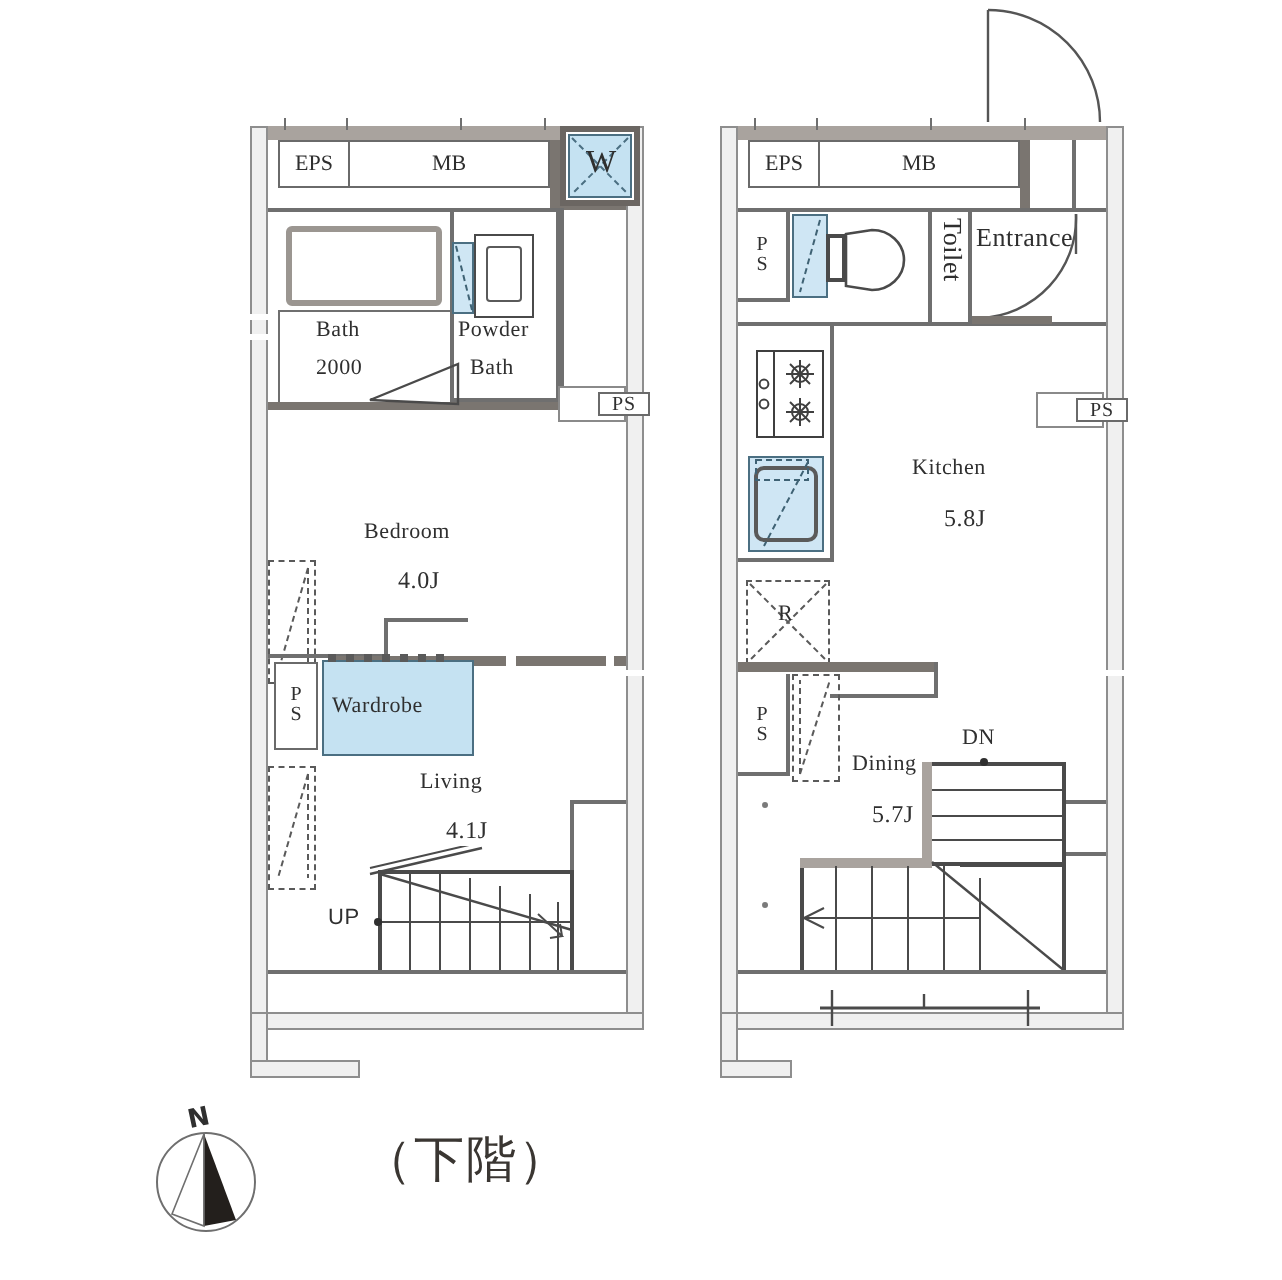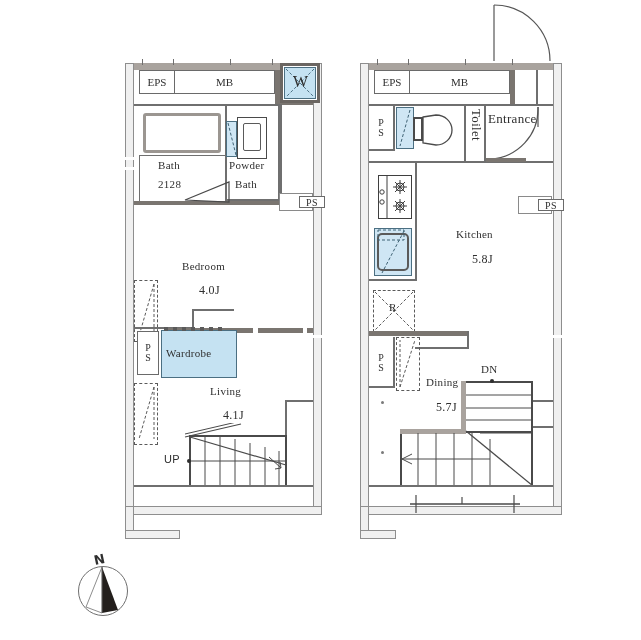--- a/index.html
+++ b/index.html
@@ -153,21 +153,21 @@
     <div class="fx blue-fill" style="left:101px; top:76px; width:11px; height:36px; background:#cfe6f4;"></div>
     <svg class="ab" style="left:101px; top:76px;" width="12" height="36">
       <line x1="2" y1="2" x2="10" y2="34" stroke="#3f6274" stroke-width="1" stroke-dasharray="3 2"></line>
     </svg>
 
     <svg class="ab" style="left:58px; top:135px;" width="48" height="24">
       <path d="M46 2 L46 22 L2 20 Z" fill="none" stroke="#4a4a4a" stroke-width="1.2"></path>
     </svg>
 
     <div class="lbl lbl-room" style="left:33px; top:114px;">Bath</div>
-    <div class="lbl lbl-room" style="left:33px; top:133px;">2128</div>
+    <div class="lbl lbl-room" style="left:33px; top:133px;">2000</div>
     <div class="lbl lbl-room" style="left:104px; top:114px;">Powder</div>
     <div class="lbl lbl-room" style="left:110px; top:133px;">Bath</div>
 
     <div class="ab" style="left:154px; top:148px; width:34px; height:18px; border:1px solid #8a8a8a; background:#fff;"></div>
     <div class="boxlbl ps-tag" style="left:158px; top:151px; width:26px; height:12px;">
       <span>PS</span>
     </div>
 
     <div class="lbl lbl-room" style="left:57px; top:215px;">Bedroom</div>
     <div class="lbl lbl-area" style="left:74px; top:238px;">4.0J</div>
@@ -232,20 +232,21 @@
     </svg>
     <svg class="ab" style="left:58px; top:378px;" width="62" height="16">
       <line x1="2" y1="14" x2="58" y2="1" stroke="#4a4a4a" stroke-width="1.2"></line>
       <line x1="2" y1="11" x2="58" y2="-2" stroke="#4a4a4a" stroke-width="1"></line>
     </svg>
     <div class="dot" style="left:62px; top:414px;"></div>
     <div class="lbl lbl-small" style="left:39px; top:408px; font-family:Liberation Sans, sans-serif;">UP</div>
 
     <div class="ab line-thin" style="left:9px; top:440px; width:179px; height:2px;"></div>
 
+    <div class="lbl lbl-floor" style="left:56px; top:518px;">（下階）</div>
   </div>
 
   <div class="ab" style="left:360px; top:45px; width:210px; height:490px;">
 
     <svg class="ab" style="left:128px; top:-42px;" width="66" height="60">
       <path d="M6 2 A 56 56 0 0 1 62 58" fill="none" stroke="#555" stroke-width="1.2"></path>
       <line x1="6" y1="2" x2="6" y2="58" stroke="#555" stroke-width="1.2"></line>
     </svg>
 
     <div class="ab wall-out" style="left:0px; top:18px; width:9px; height:450px;"></div>

